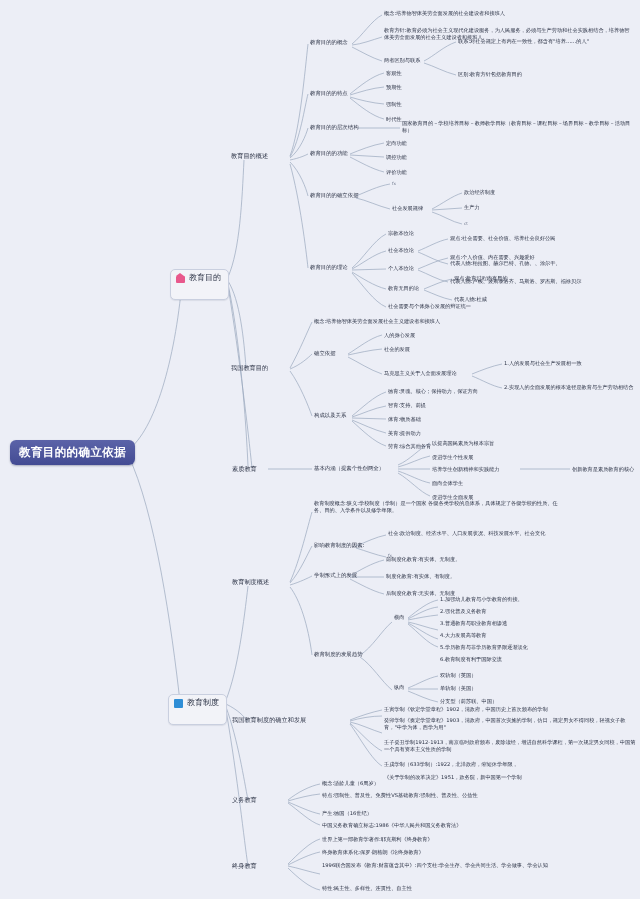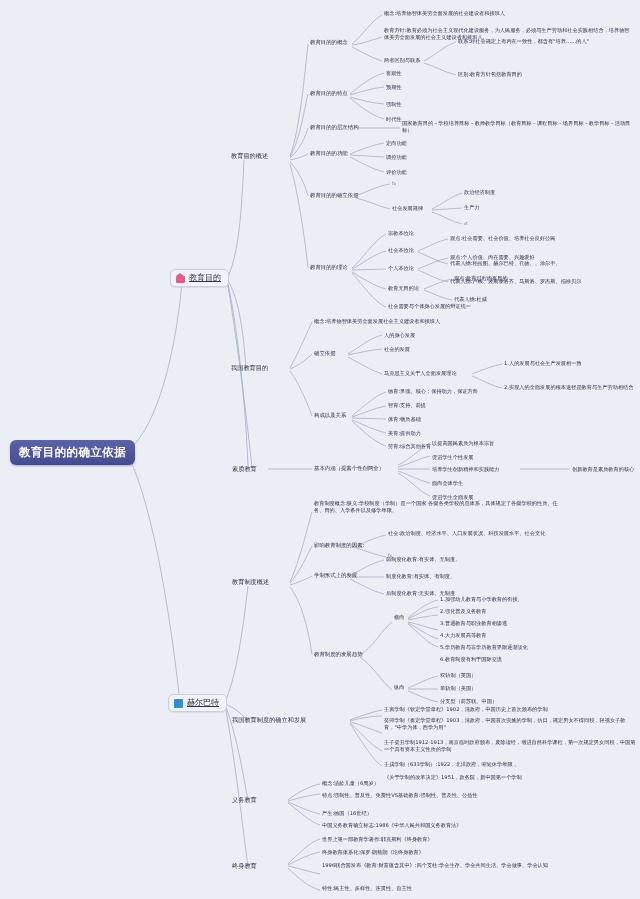--- a/index.html
+++ b/index.html
@@ -24,25 +24,24 @@
     font-size:11.5px;font-weight:bold;
     padding:5px 9px;border-radius:6px;
     box-shadow:0 1px 2px rgba(40,45,80,.35);
     letter-spacing:.4px;
   }
   
   .l1{
     background:#f2f3f8;
     border:0.8px solid #c9cfdf;
     border-radius:5px;
-    padding:3px 7px 3px 5px;
+    padding:3px 7px 16px 5px;
     font-size:8px;
     display:flex;align-items:center;gap:4px;
     box-shadow:0 1px 1px rgba(60,70,100,.10);
-    text-decoration:underline;
   }
   .l1 .ic{width:9px;height:9px;display:inline-block;flex:0 0 auto;}
   .ic-home{position:relative;}
   .ic-home:before{
     content:"";position:absolute;left:0;top:2.2px;width:9px;height:6.8px;
     background:#e8588c;border-radius:1px;
   }
   .ic-home:after{
     content:"";position:absolute;left:0.2px;top:-0.4px;
     border-left:4.3px solid transparent;border-right:4.3px solid transparent;
@@ -193,21 +192,21 @@
   </svg>
 
   <div class="node root">教育目的的确立依据</div>
 
   <div class="node l1" style="left:170px;top:269px;">
     <span class="ic ic-home"></span>
     <span>教育目的</span>
   </div>
   <div class="node l1" style="left:168px;top:694px;">
     <span class="ic ic-flag"></span>
-    <span>赫尔巴特</span>
+    <span>教育制度</span>
   </div>
 
   <div class="node l2" style="left:231px;top:152px;">教育目的概述</div>
 
   <div class="node l3" style="left:310px;top:39px;">教育目的的概念</div>
   <div class="node l4 wrap" style="left:384px;top:10px;width:250px;">概念:培养德智体美劳全面发展的社会建设者和接班人</div>
   <div class="node l4 wrap" style="left:384px;top:27px;width:250px;">教育方针:教育必须为社会主义现代化建设服务，为人民服务，必须与生产劳动和社会实践相结合，培养德智体美劳全面发展的社会主义建设者和接班人。</div>
   <div class="node l4" style="left:384px;top:57px;">两者区别与联系</div>
   <div class="node l5 wrap" style="left:458px;top:38px;width:178px;">联系:对社会规定上有内在一致性，都含有"培养……的人"</div>
   <div class="node l5 wrap" style="left:458px;top:71px;width:178px;">区别:教育方针包括教育目的</div>

